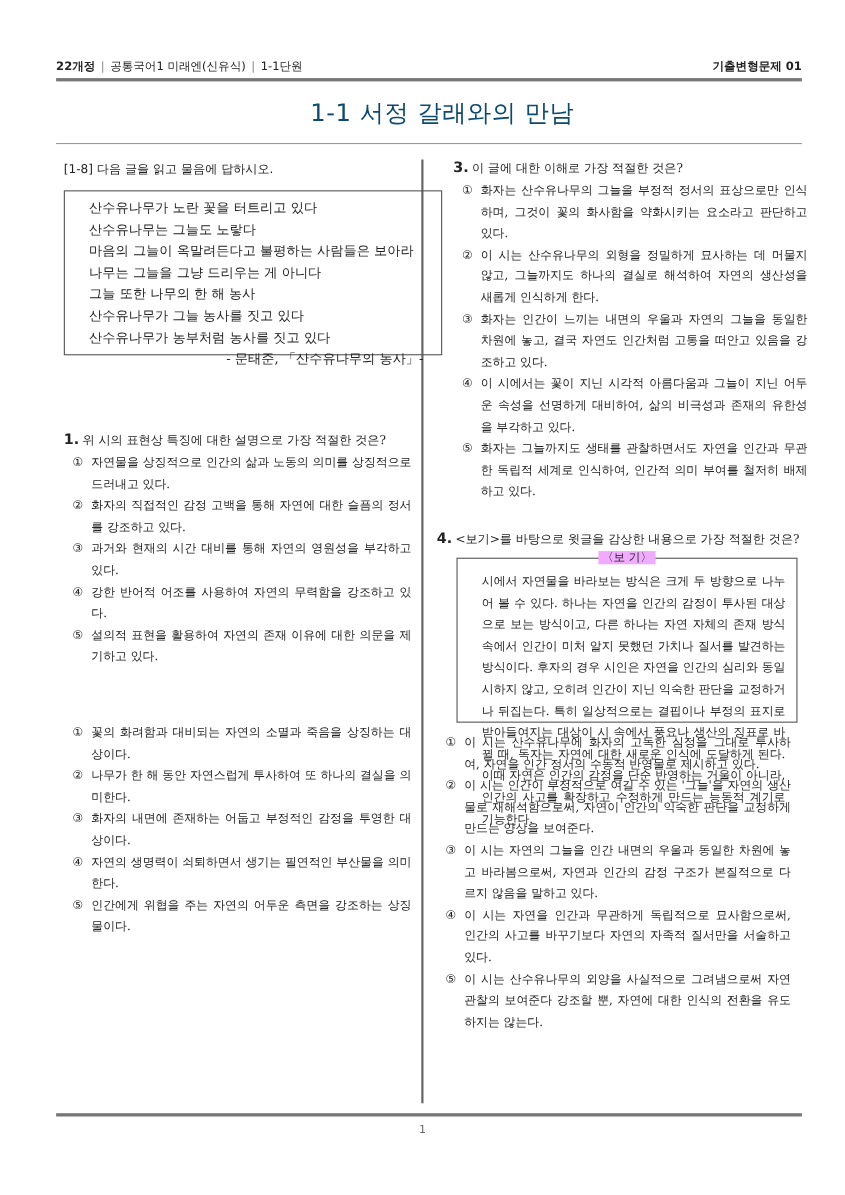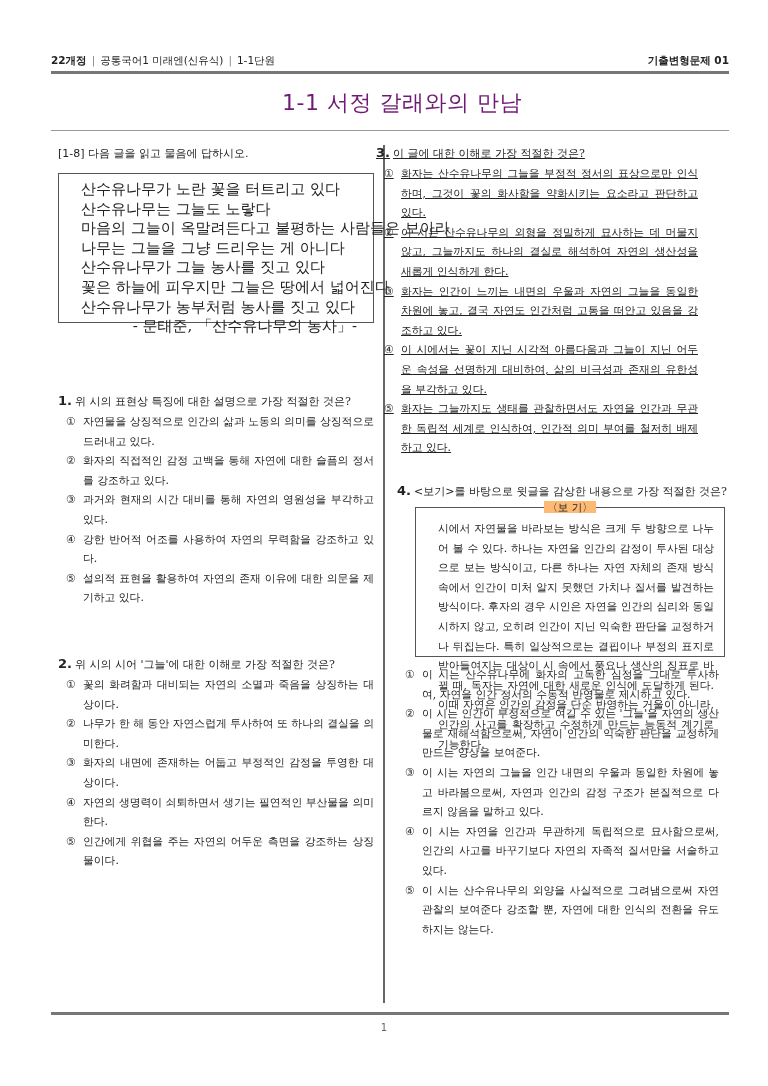--- a/index.html
+++ b/index.html
@@ -6,46 +6,46 @@
   body { width: 768px; height: 1086px; position: relative; overflow: hidden;
          font-family: "DejaVu Serif", "Liberation Serif", serif; color: #222; }
   .header { position: absolute; left: 51px; right: 39px; top: 44px; height: 24px;
             font-family: "DejaVu Sans", "Liberation Sans", sans-serif; font-size: 10.5px; color: #222;
             display: flex; justify-content: space-between; align-items: flex-end; }
   .header .left b { font-weight: bold; }
   .header .sep { color: #888; margin: 0 5px; }
   .header .right { font-weight: bold; }
   .rule-top { position: absolute; left: 51px; right: 39px; top: 71px; height: 3px; background: #777; }
   .title { position: absolute; left: 0; right: 0; top: 88px; text-align: center;
-           font-family: "DejaVu Sans", "Liberation Sans", sans-serif; font-size: 22px; color: #701a75; letter-spacing: 0.5px; margin-left: 36px; }
+           font-family: "DejaVu Sans", "Liberation Sans", sans-serif; font-size: 22px; color: #0c4a6e; letter-spacing: 0.5px; margin-left: 36px; }
   .rule-mid { position: absolute; left: 51px; right: 39px; top: 130px; height: 1px; background: #999; }
   .divider { position: absolute; left: 383px; top: 145px; width: 1.5px; height: 858px; background: #666; }
   .rule-bottom { position: absolute; left: 51px; right: 39px; top: 1012px; height: 3px; background: #777; }
   .page-num { position: absolute; left: 0; right: 0; top: 1022px; text-align: center;
               font-family: "DejaVu Sans", "Liberation Sans", sans-serif; font-size: 10px; color: #666; }
 
   .instr { position: absolute; left: 58px; top: 146px; font-family: "DejaVu Sans", "Liberation Sans", sans-serif; font-size: 11px; }
-  .poem-box { position: absolute; left: 58px; top: 173px; width: 316px; height: 150px; border: 1px solid #555; box-sizing: border-box;
-              padding: 6px 0 0 22px; font-size: 15px; line-height: 19.6px; }
+  .poem-box { position: absolute; left: 58px; top: 173px; width: 344px; height: 150px; border: 1px solid #555; box-sizing: border-box;
+              padding: 6px 0 0 22px; font-size: 12px; line-height: 19.6px; }
   .poem-line { white-space: nowrap; }
   .poem-source { text-align: right; padding-right: 16px; white-space: nowrap; }
 
   .q { position: absolute; }
   .q-stem { font-size: 11px; white-space: nowrap; }
   .q-num { font-family: "DejaVu Sans", "Liberation Sans", sans-serif; font-weight: bold; font-size: 13px; margin-right: 3px; }
   .opt { display: flex; font-size: 10.8px; line-height: 19.6px; margin-left: 8px; }
   .opt .mk { width: 17px; flex: 0 0 17px; }
   .opt .tx { flex: 1; text-align: justify; }
   .q-left .q-stem { margin-bottom: 3px; }
   .q-right .q-stem { margin-bottom: 3px; }
 
   .bogi { position: absolute; left: 415px; top: 507px; width: 310px; height: 150px; border: 1px solid #555; box-sizing: border-box;
           padding: 11px 10px 0 10px; font-size: 10.8px; line-height: 19.6px; }
   .bogi-label { position: absolute; top: -9px; left: 0; right: 0; text-align: center; font-size: 10.5px; line-height: 16px; }
-  .bogi-label span { background: #fdba74; padding: 0 3px; }
+  .bogi-label span { background: #f0abfc; padding: 0 3px; }
   .bogi-text { text-indent: 0; padding-left: 12px; text-align: justify; }
 </style>
 </head>
 <body>
 
 <div class="header">
   <div class="left">
     <b>22개정</b><span class="sep">|</span><span>공통국어1 미래엔(신유식)</span><span class="sep">|</span><span>1-1단원</span>
   </div>
   <div class="right">기출변형문제 01</div>
@@ -57,22 +57,22 @@
 
 <div class="divider"></div>
 
 <div class="instr">[1-8] 다음 글을 읽고 물음에 답하시오.</div>
 
 <div class="poem-box">
   <div class="poem-line">산수유나무가 노란 꽃을 터트리고 있다</div>
   <div class="poem-line">산수유나무는 그늘도 노랗다</div>
   <div class="poem-line">마음의 그늘이 옥말려든다고 불평하는 사람들은 보아라</div>
   <div class="poem-line">나무는 그늘을 그냥 드리우는 게 아니다</div>
+  <div class="poem-line">그늘 또한 나무의 한 해 농사</div>
   <div class="poem-line">산수유나무가 그늘 농사를 짓고 있다</div>
-  <div class="poem-line">꽃은 하늘에 피우지만 그늘은 땅에서 넓어진다</div>
   <div class="poem-line">산수유나무가 농부처럼 농사를 짓고 있다</div>
   <div class="poem-source">- 문태준, 「산수유나무의 농사」-</div>
 </div>
 
 <div class="q q-left" style="left:58px; top:393px; width:316px;">
   <div class="q-stem"><span class="q-num">1.</span><span>위 시의 표현상 특징에 대한 설명으로 가장 적절한 것은?</span></div>
   <div class="opt">
       <span class="mk">①</span>
       <span class="tx">자연물을 상징적으로 인간의 삶과 노동의 의미를 상징적으로 드러내고 있다.</span>
     </div>
@@ -88,21 +88,20 @@
       <span class="mk">④</span>
       <span class="tx">강한 반어적 어조를 사용하여 자연의 무력함을 강조하고 있다.</span>
     </div>
   <div class="opt">
       <span class="mk">⑤</span>
       <span class="tx">설의적 표현을 활용하여 자연의 존재 이유에 대한 의문을 제기하고 있다.</span>
     </div>
 </div>
 
 <div class="q q-left" style="left:58px; top:656px; width:316px;">
-  <div class="q-stem"><span class="q-num">2.</span><span>위 시의 시어 '그늘'에 대한 이해로 가장 적절한 것은?</span></div>
   <div class="opt">
       <span class="mk">①</span>
       <span class="tx">꽃의 화려함과 대비되는 자연의 소멸과 죽음을 상징하는 대상이다.</span>
     </div>
   <div class="opt">
       <span class="mk">②</span>
       <span class="tx">나무가 한 해 동안 자연스럽게 투사하여 또 하나의 결실을 의미한다.</span>
     </div>
   <div class="opt">
       <span class="mk">③</span>
@@ -111,21 +110,21 @@
   <div class="opt">
       <span class="mk">④</span>
       <span class="tx">자연의 생명력이 쇠퇴하면서 생기는 필연적인 부산물을 의미한다.</span>
     </div>
   <div class="opt">
       <span class="mk">⑤</span>
       <span class="tx">인간에게 위협을 주는 자연의 어두운 측면을 강조하는 상징물이다.</span>
     </div>
 </div>
 
-<div class="q q-right" style="left:376px; top:145px; width:322px;text-decoration:underline;">
+<div class="q q-right" style="left:412px; top:145px; width:322px;">
   <div class="q-stem"><span class="q-num">3.</span><span>이 글에 대한 이해로 가장 적절한 것은?</span></div>
   <div class="opt">
       <span class="mk">①</span>
       <span class="tx">화자는 산수유나무의 그늘을 부정적 정서의 표상으로만 인식하며, 그것이 꽃의 화사함을 약화시키는 요소라고 판단하고 있다.</span>
     </div>
   <div class="opt">
       <span class="mk">②</span>
       <span class="tx">이 시는 산수유나무의 외형을 정밀하게 묘사하는 데 머물지 않고, 그늘까지도 하나의 결실로 해석하여 자연의 생산성을 새롭게 인식하게 한다.</span>
     </div>
   <div class="opt">

